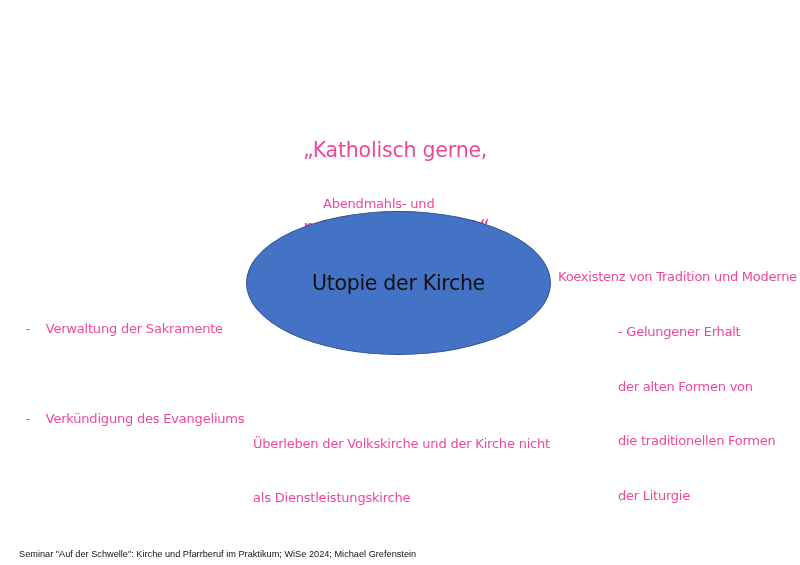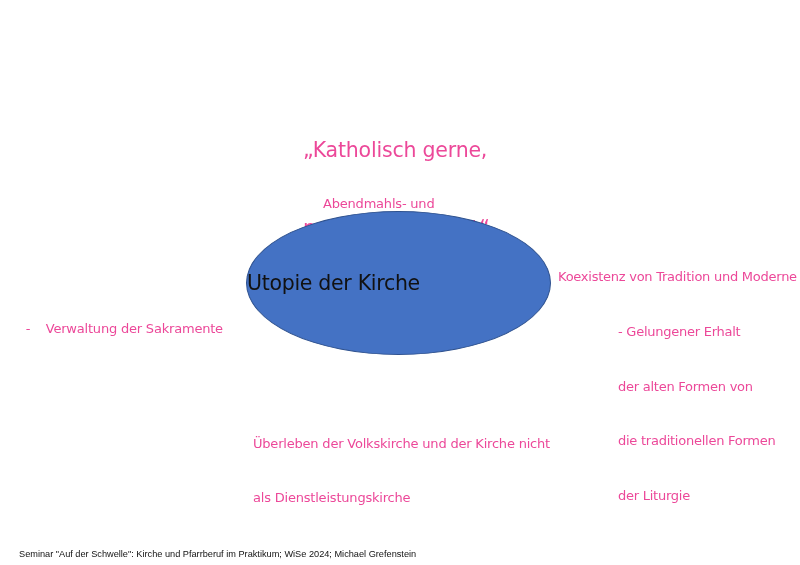--- a/index.html
+++ b/index.html
@@ -68,21 +68,21 @@
       left: 246px;
       top: 211px;
       width: 305px;
       height: 144px;
       border-radius: 50%;
       background: #4472c4;
       box-sizing: border-box;
       border: 1.2px solid #2f528f;
       display: flex;
       align-items: center;
-      justify-content: flex-start;
+      justify-content: center;
     }
     .ellipse-label {
       font-family: "DejaVu Sans", "Liberation Sans", sans-serif;
       font-size: 20.5px;
       color: #111;
       letter-spacing: -0.3px;
       white-space: pre;
     }
     .footer {
       position: absolute;
@@ -104,20 +104,23 @@
 
 <div class="txt abend">
   <span>Abendmahls- und</span>
   <span>Kanzelgemeinschaften</span>
 </div>
 
 <div class="txt left-list">
   <span class="row">
     <span class="dash">-</span><span>Verwaltung der Sakramente</span>
   </span>
+  <span class="row">
+    <span class="dash">-</span><span>Verkündigung des Evangeliums</span>
+  </span>
 </div>
 
 <div class="ellipse">
   <span class="ellipse-label">Utopie der Kirche</span>
 </div>
 
 <div class="txt right-block">
   <span class="head">Koexistenz von Tradition und Moderne</span>
   <span class="sub">- Gelungener Erhalt</span>
   <span class="sub">der alten Formen von</span>

